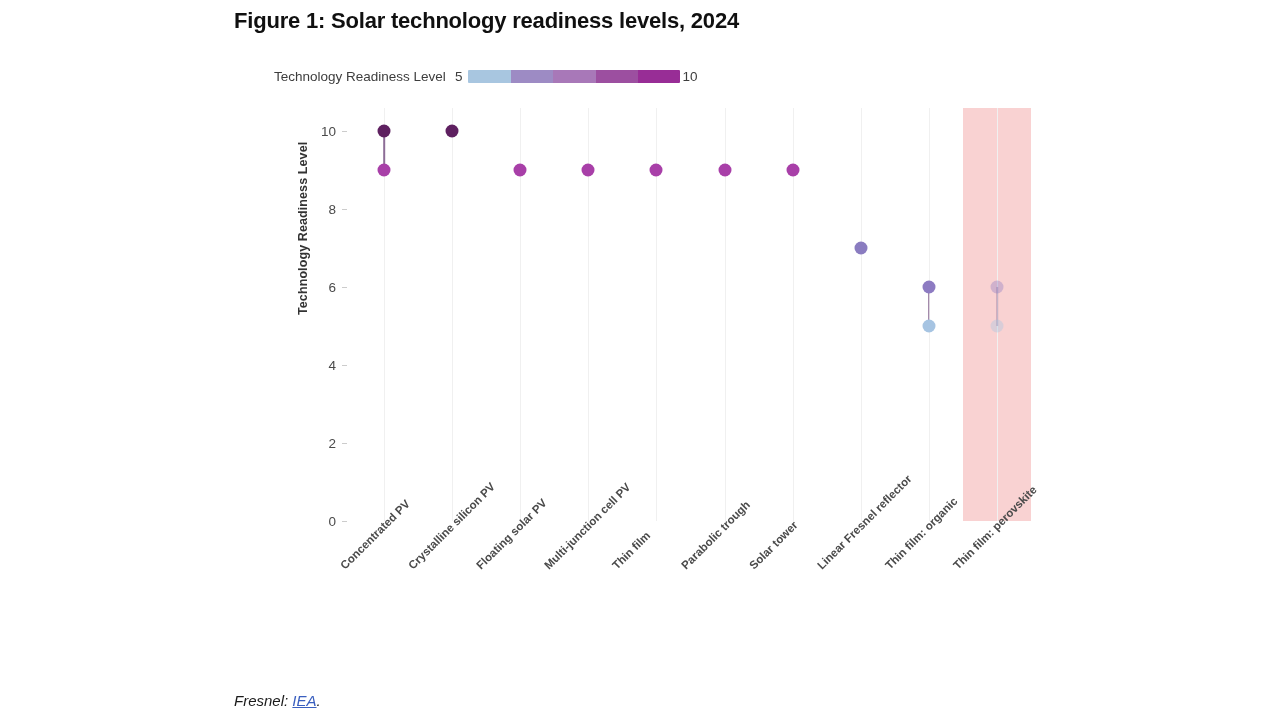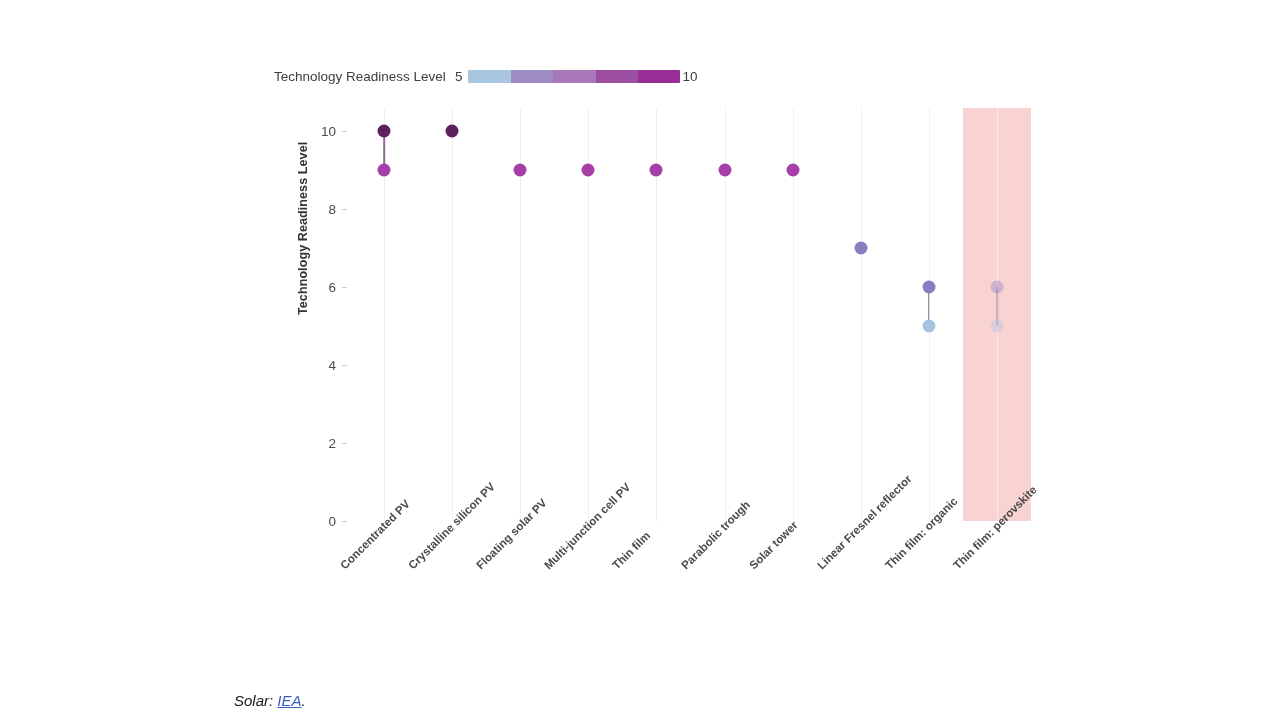--- a/index.html
+++ b/index.html
@@ -159,20 +159,21 @@
     color: #3a5fbf;
     text-decoration: underline;
     font-style: italic;
   }
 </style>
 </head>
 <body>
 
 <div id="figure-root">
 
+  <div class="fig-title">Figure 1: Solar technology readiness levels, 2024</div>
 
   <div class="legend">
     <span class="legend-title">Technology Readiness Level</span>
     <span class="legend-min">5</span>
     <span class="legend-bar" id="legend-bar">
         <span class="legend-seg" style="background: rgb(168, 198, 224); flex: 1 1 0px;"></span>
         <span class="legend-seg" style="background: rgb(157, 139, 196); flex: 1 1 0px;"></span>
         <span class="legend-seg" style="background: rgb(168, 120, 184); flex: 1 1 0px;"></span>
         <span class="legend-seg" style="background: rgb(156, 79, 160); flex: 1 1 0px;"></span>
         <span class="legend-seg" style="background: rgb(152, 45, 150); flex: 1 1 0px;"></span>
@@ -232,16 +233,16 @@
         <div class="xtick-label" style="left: 610.45px; top: 563px;">Thin film</div>
         <div class="xtick-label" style="left: 678.55px; top: 563px;">Parabolic trough</div>
         <div class="xtick-label" style="left: 746.65px; top: 563px;">Solar tower</div>
         <div class="xtick-label" style="left: 814.75px; top: 563px;">Linear Fresnel reflector</div>
         <div class="xtick-label" style="left: 882.85px; top: 563px;">Thin film: organic</div>
         <div class="xtick-label" style="left: 950.95px; top: 563px;">Thin film: perovskite</div>
       </div>
   </div>
 
   <div class="source">
-    <span>Solar: </span><a href="#">IEA</a><span>.</span>
+    <span>Fresnel: </span><a href="#">IEA</a><span>.</span>
   </div>
 
 </div>
 
 </body></html>

